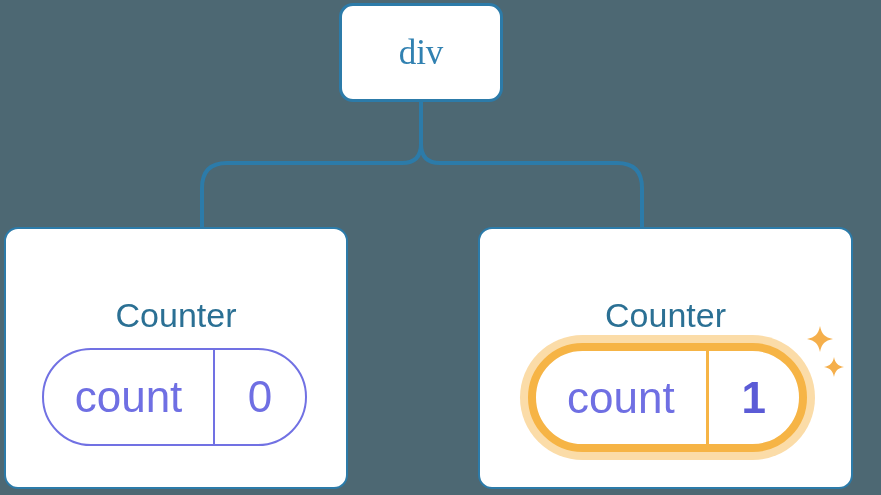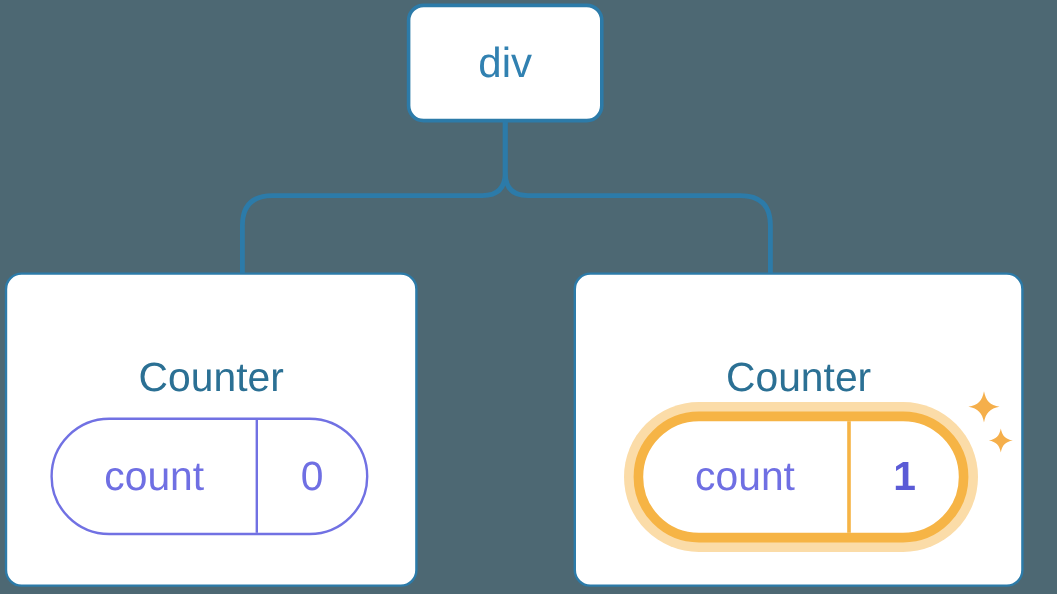--- a/index.html
+++ b/index.html
@@ -32,20 +32,21 @@
   .root-node {
     position: absolute;
     left: 339px; top: 3px;
     width: 164px; height: 99px;
     background: var(--card-bg);
     border: 3px solid var(--line);
     border-radius: 14px;
     display: flex;
     align-items: center;
     justify-content: center;
+    font-family: Liberation Serif, serif;
   }
   .root-label {
     font-size: 35px;
     color: var(--div-label);
   }
   .card {
     position: absolute;
     top: 227px;
     height: 262px;
     background: var(--card-bg);
@@ -77,21 +78,21 @@
     left: 48px; top: 114px;
     width: 279px; height: 109px;
     border: 8px solid var(--orange);
     border-radius: 70px;
     box-shadow: 0 0 0 8px var(--orange-glow);
   }
   .pill-key, .pill-value {
     display: flex;
     align-items: center;
     justify-content: center;
-    font-size: 34px;
+    font-size: 44px;
     color: var(--pill-text);
   }
   .pill-key   { flex: 1.88; }
   .pill-value { flex: 1; }
   .pill-divider { width: 2px; background: var(--pill-purple); }
   .pill.highlight .pill-divider { width: 3px; background: var(--orange); }
   .pill.highlight .pill-value {
     font-weight: bold;
     color: var(--highlight-value);
   }

